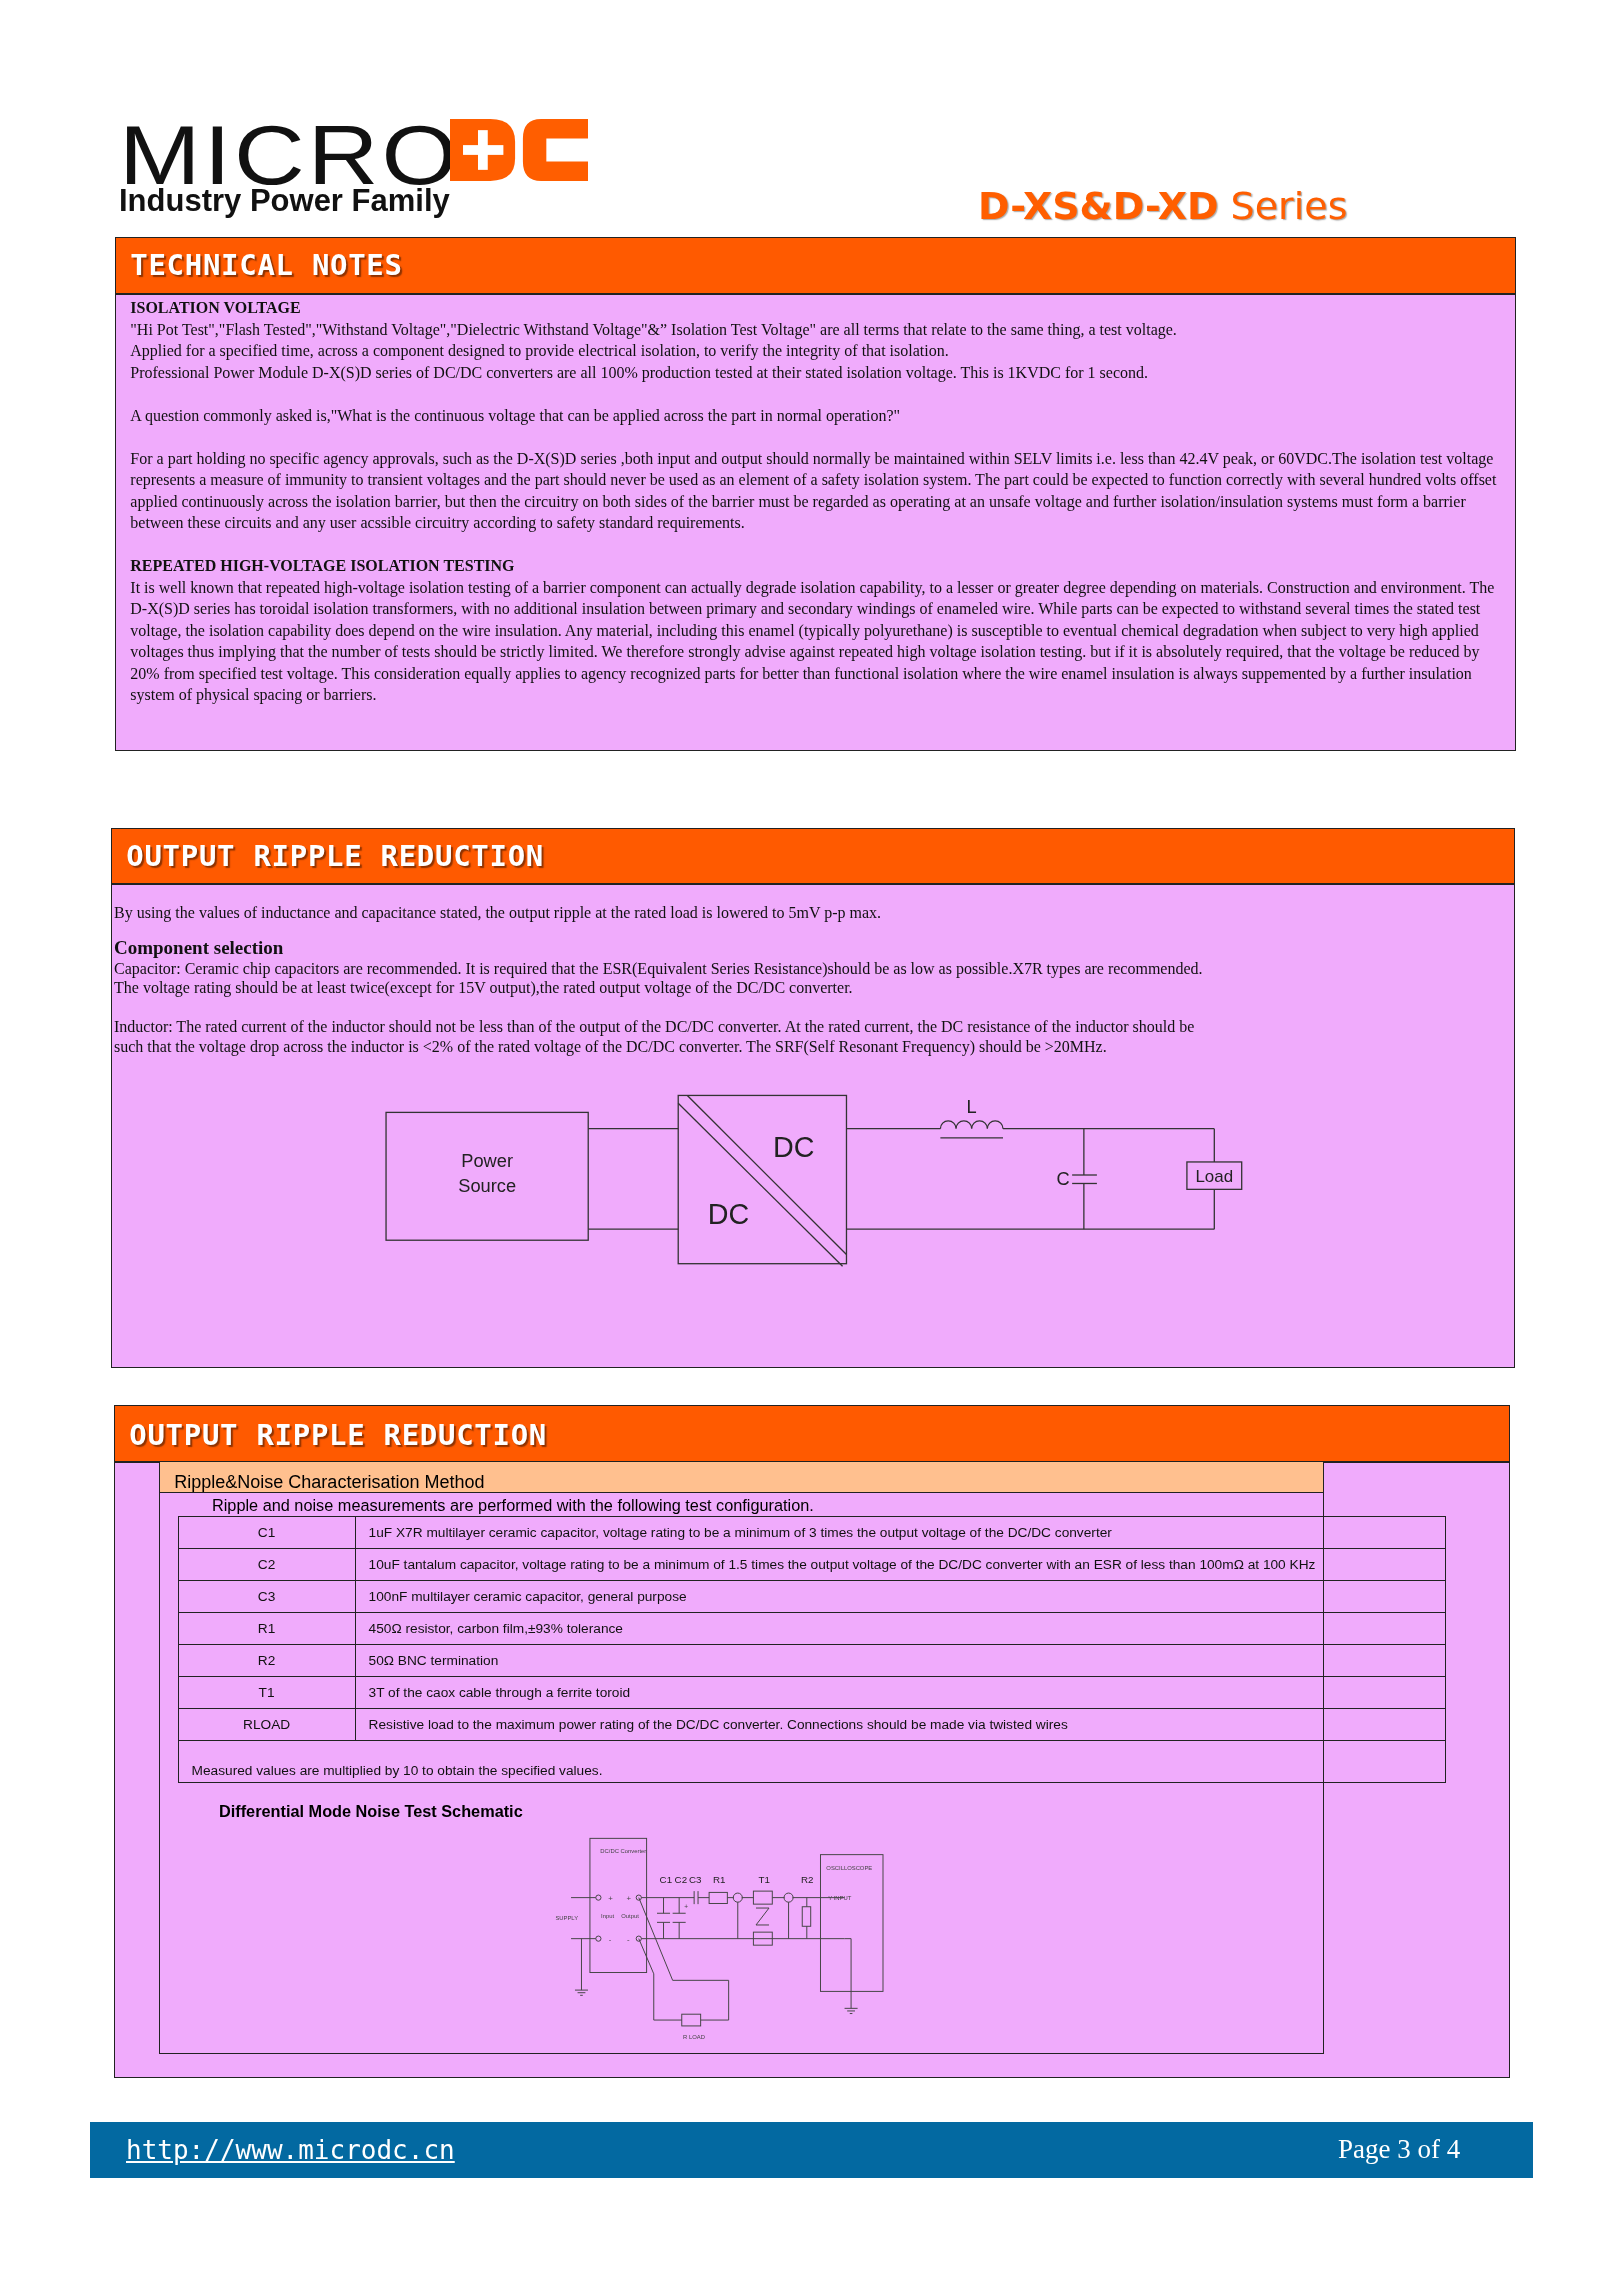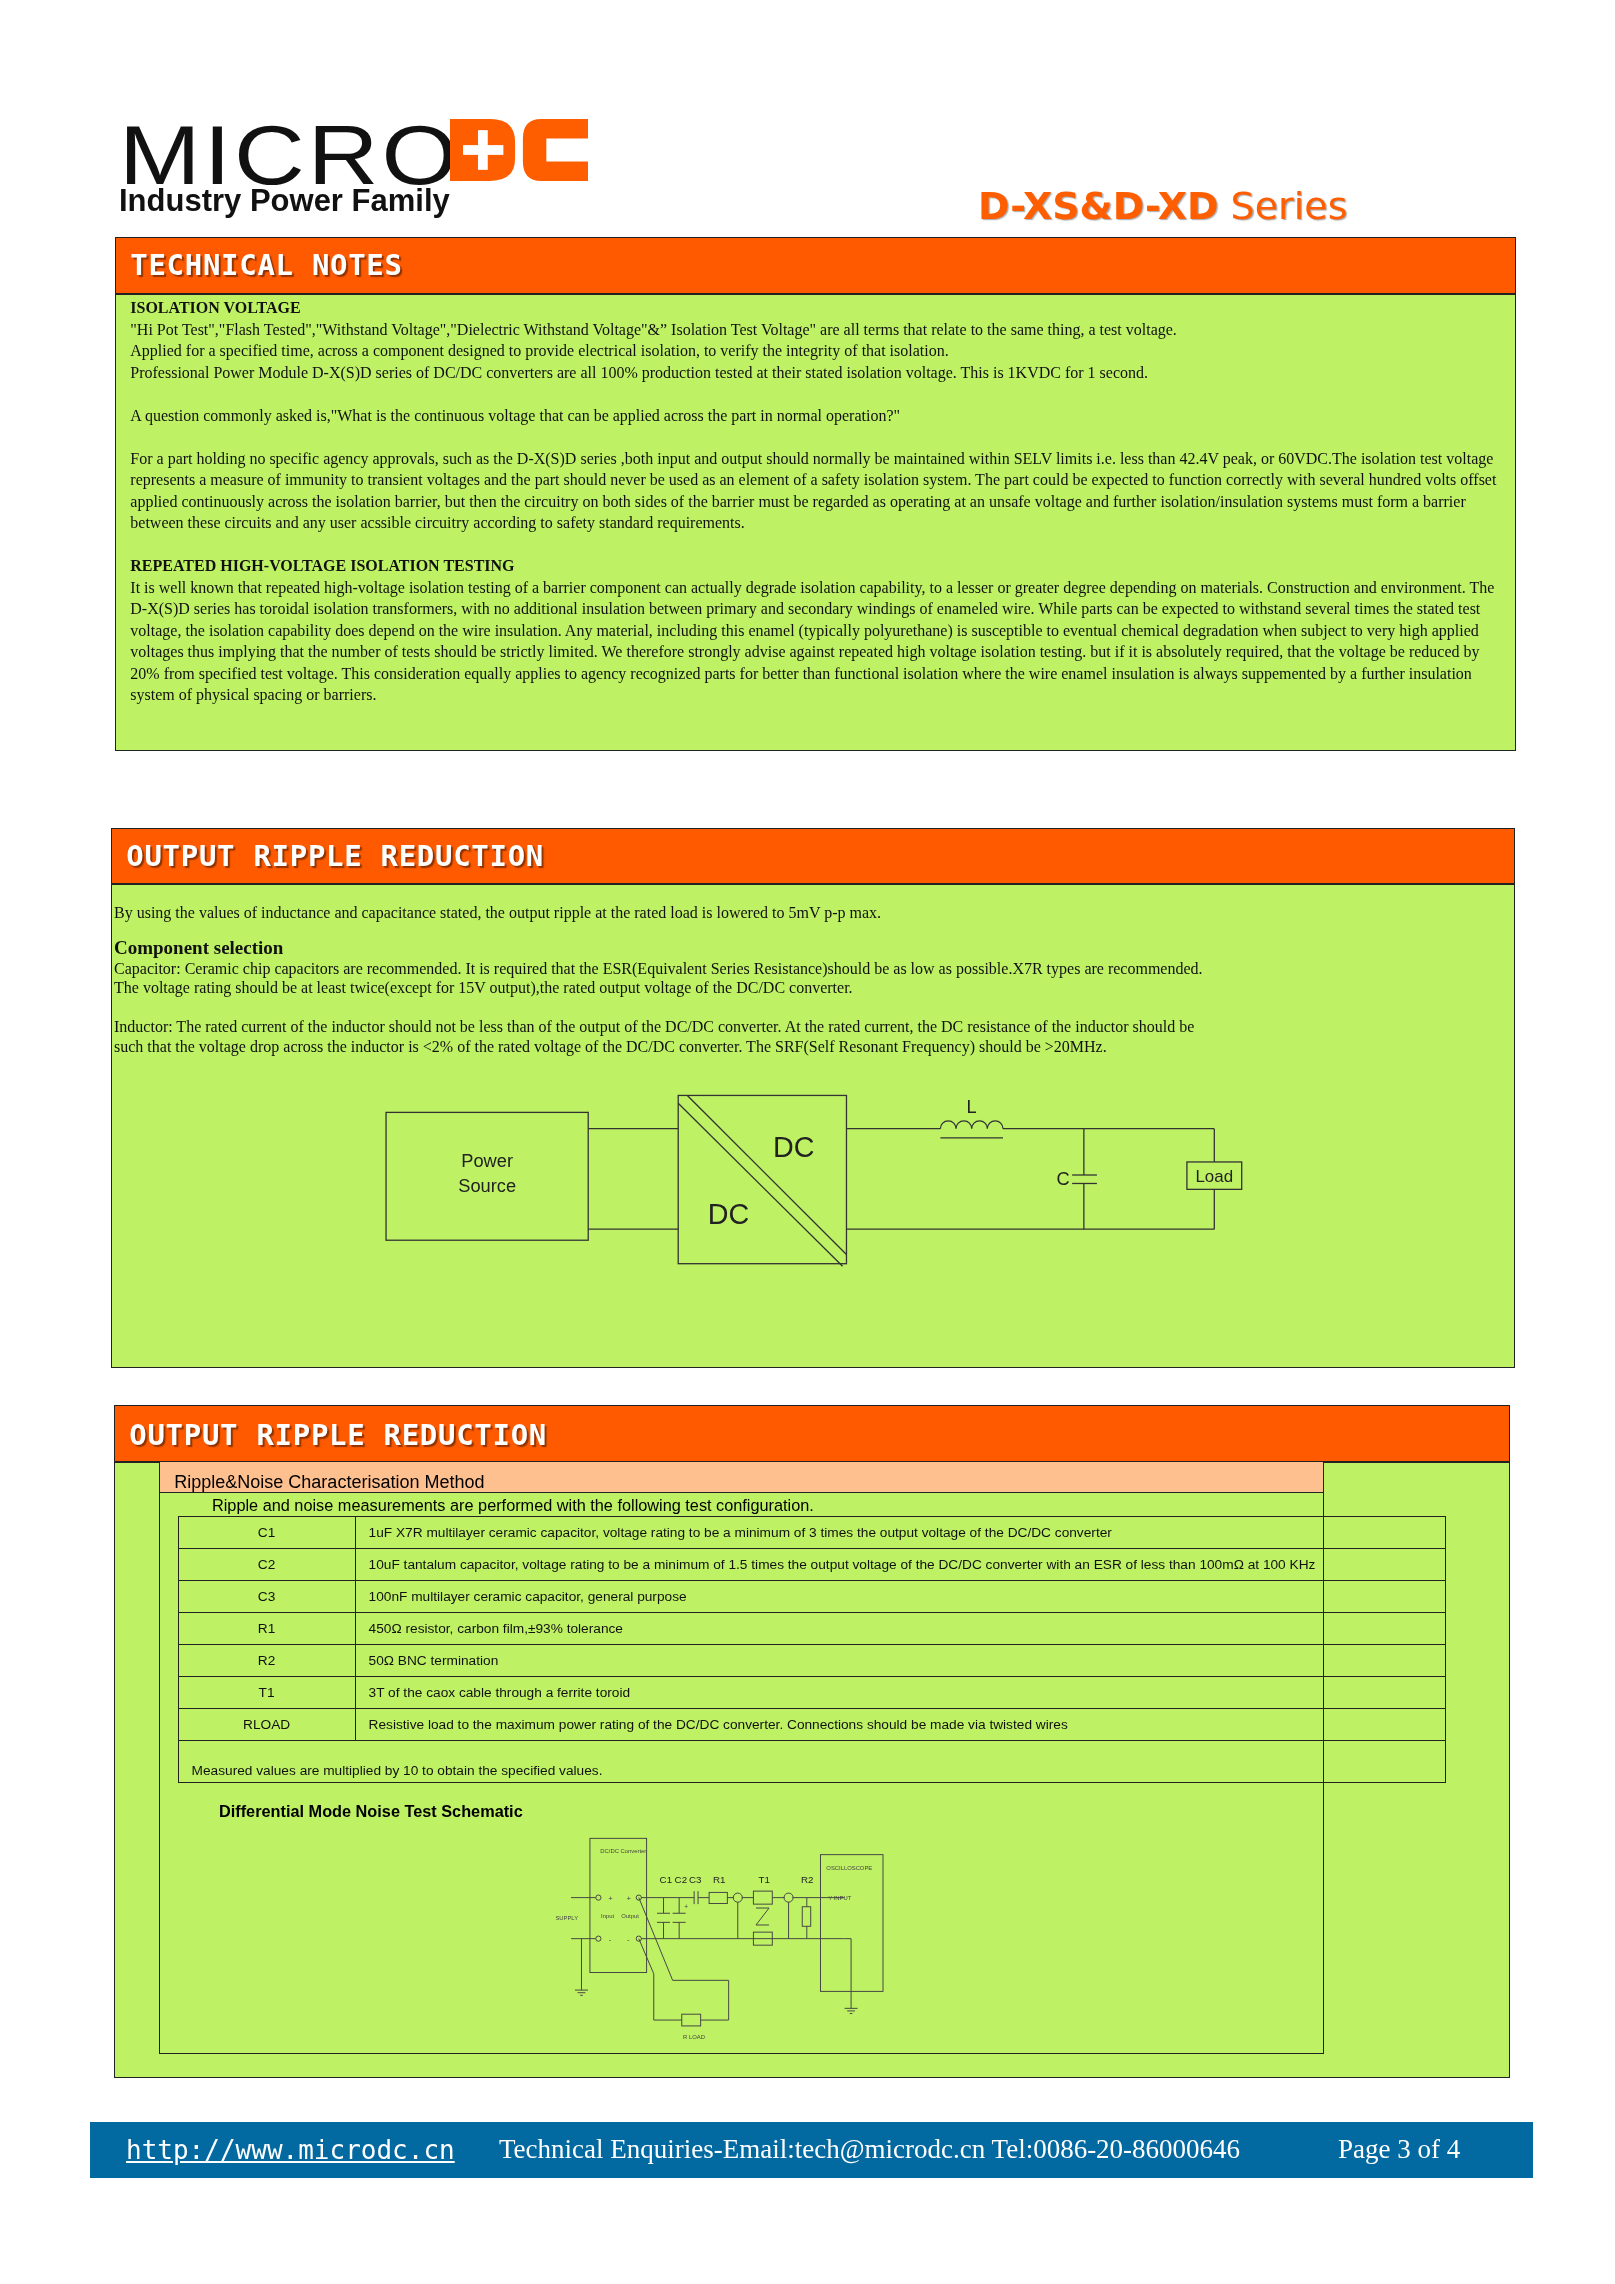--- a/index.html
+++ b/index.html
@@ -5,21 +5,21 @@
   html, body { margin:0; padding:0; background:#ffffff; }
   body { width:1616px; height:2284px; position:relative; overflow:hidden; font-family:"Liberation Sans", sans-serif; color:#000; }
   .abs { position:absolute; }
   
   .logo-word { left:119px; top:114px; font-family:"Liberation Sans", sans-serif; font-size:83px; letter-spacing:2.6px; line-height:1; font-weight:400; color:#111; transform:scaleX(1.18); transform-origin:left top; }
   .logo-dc { left:450px; top:119px; width:138px; height:62px; }
   .logo-tag { left:119px; top:183px; font-size:31px; font-weight:700; color:#111; }
   .series { left:950px; top:184px; font-size:38px; color:#ff5e00; text-shadow:1.3px 1.3px 1.3px rgba(0,0,0,0.35); font-family:"DejaVu Sans", sans-serif; }
   .series b { font-weight:700;margin-left:28px; }
   
-  .section { border:1.3px solid #222; background:#bef264; box-sizing:border-box; }
+  .section { border:1.3px solid #222; background:#f0abfc; box-sizing:border-box; }
   .sec-head { position:absolute; left:0; right:0; top:0; background:#ff5a00; border-bottom:2px solid #222; box-sizing:border-box; }
   .sec-title { position:absolute; left:14.3px; font-family:"DejaVu Sans Mono", monospace; font-weight:700; color:#fff; font-size:29px; letter-spacing:0.7px; text-shadow:2px 2px 1.3px rgba(0,0,0,0.45); }
   .txt { font-size:16px; line-height:21.5px; color:#111;font-family:Liberation Serif, serif; }
   .h-bold { font-weight:700; font-size:16px; line-height:21.5px; }
   p { margin:0; }
   .gap { height:21.5px; }
   
   .tbl { border-collapse:collapse; font-size:13.7px; color:#111; }
   .tbl td { border:1.3px solid #222; height:31px; padding:0 0 0 13px; }
   .tbl td.k { text-align:center; padding:0; width:176px; }
@@ -234,16 +234,15 @@
         <text x="258" y="85">R1</text>
         <text x="328" y="85">T1</text>
         <text x="393" y="85">R2</text>
       </g>
     </svg>
   </div>
 </div>
 
 <div class="abs footer">
   <span class="link" style="left:36px; top:13px;">http://www.microdc.cn</span>
-  <span style="left:409px;">Technical Enquiries-Email:tech@microdc.cn Tel:0086-20-86000646</span>
   <span style="left:1248px;">Page 3 of 4</span>
 </div>
 
 
 </body></html>

